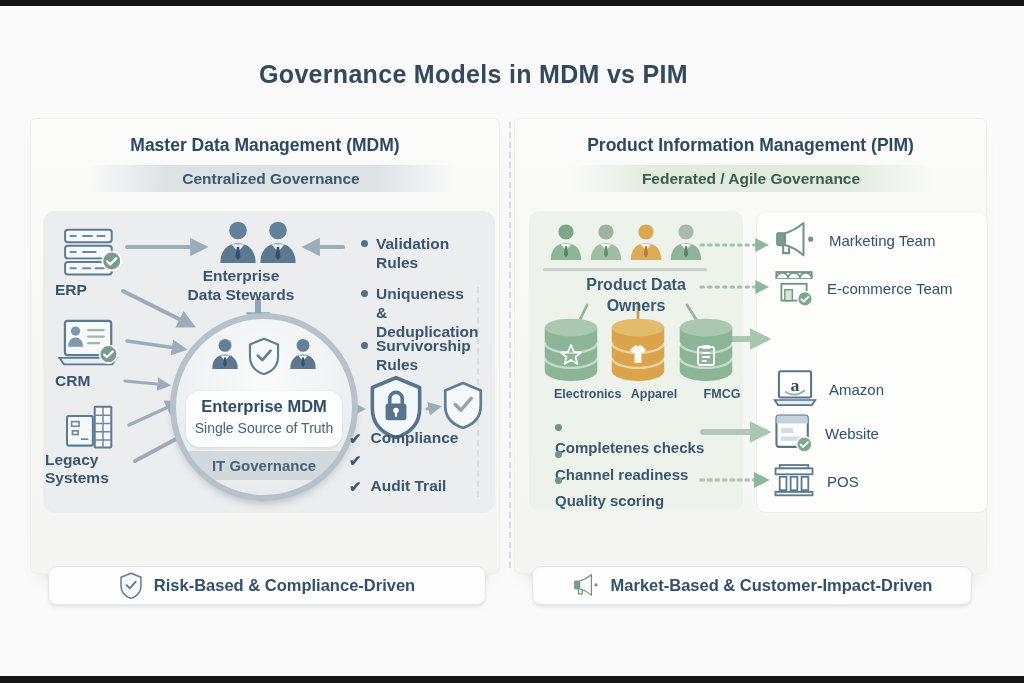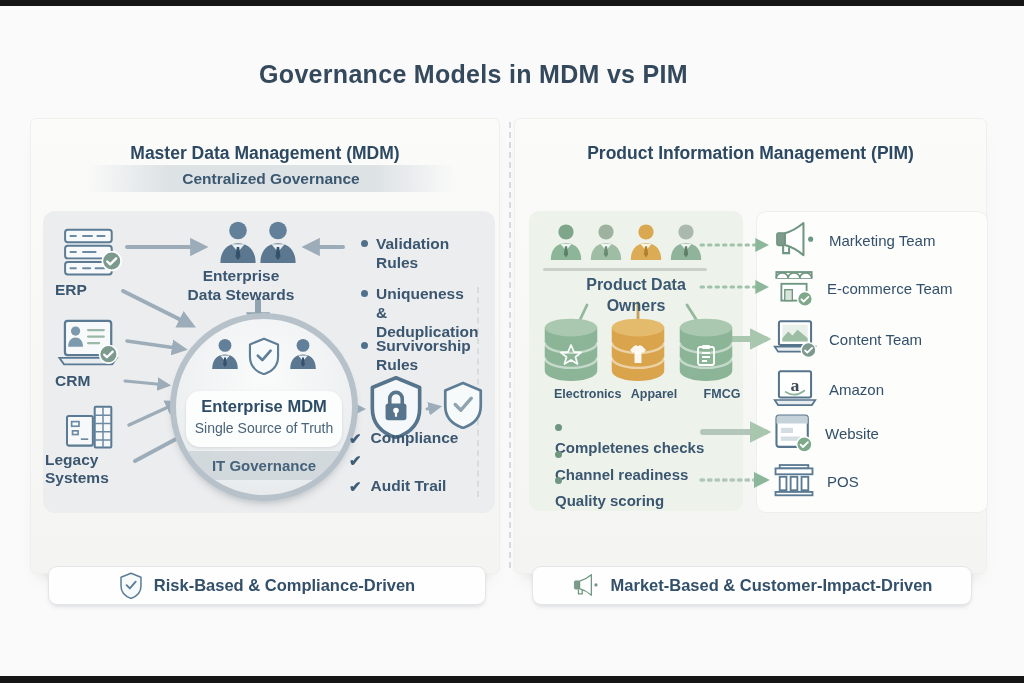--- a/index.html
+++ b/index.html
@@ -10,21 +10,21 @@
 
   .page-title{position:absolute;top:60px;left:0;width:947px;text-align:center;margin:0;
     font-size:25px;font-weight:700;color:#34495c;letter-spacing:.3px;}
 
   .panel{position:absolute;top:118px;height:454px;border:1px solid #efefec;border-radius:6px;
     background:linear-gradient(#fbfbfa,#f4f5f3);box-shadow:0 12px 16px -12px rgba(110,120,125,.35);}
   .panel.mdm{left:30px;width:468px}
   .panel.pim{left:514px;width:471px}
   .panel-divider{position:absolute;left:509px;top:122px;height:446px;border-left:2px dashed #d8dbde;}
 
-  .panel-title{position:absolute;top:16px;left:0;right:0;margin:8px;text-align:center;
+  .panel-title{position:absolute;top:16px;left:0;right:0;margin:0;text-align:center;
     font-size:17.5px;font-weight:700;color:#2c4961;}
   .band{position:absolute;top:46px;height:27px;display:flex;align-items:center;justify-content:center;
     font-size:15.5px;font-weight:600;}
   .band.gray{left:55px;width:370px;color:#3c5870;
     background:linear-gradient(90deg,rgba(222,227,230,0),#dde2e5 22%,#dde2e5 78%,rgba(222,227,230,0));}
   .band.green{left:56px;width:360px;color:#3d5c50;
     background:linear-gradient(90deg,rgba(226,235,223,0),#e2ebdf 22%,#e2ebdf 78%,rgba(226,235,223,0));}
 
   .inner-gray{position:absolute;left:12px;top:92px;width:452px;height:302px;background:#ecedee;
     border-radius:12px;z-index:0;}
@@ -326,20 +326,23 @@
     <div class="badge">
       <svg width="24" height="27" viewBox="0 0 40 46">
           <use href="#shieldCheck"></use>
         </svg>
       <span>Risk-Based &amp; Compliance-Driven</span>
     </div>
   </section>
 
   <section class="panel pim">
     <h2 class="panel-title">Product Information Management (PIM)</h2>
+    <div class="band green">
+      <span>Federated / Agile Governance</span>
+    </div>
 
     <div class="inner-green"></div>
     <div class="inner-white"></div>
 
     <svg class="arrows" viewBox="0 0 471 454">
       <defs>
         <marker id="mGreen" viewBox="0 0 10 10" refX="7" refY="5" markerWidth="4.6" markerHeight="4.6" orient="auto-start-reverse">
           <path d="M0,0 L10,5 L0,10 Z" fill="#8db79a"></path>
         </marker>
         <marker id="mPale" viewBox="0 0 10 10" refX="7" refY="5" markerWidth="3.6" markerHeight="3.6" orient="auto-start-reverse">
@@ -426,26 +429,20 @@
           <use href="#megaphone"></use>
         </svg>
       <span class="lbl">Marketing Team</span>
     </div>
     <div class="chan-row" style="top:147px">
       <svg class="ic" width="42" height="40" viewBox="0 0 50 46">
           <use href="#store"></use>
         </svg>
       <span class="lbl">E-commerce Team</span>
     </div>
-    <div class="chan-row" style="top:198px">
-      <svg class="ic" width="44" height="40" viewBox="0 0 52 46">
-          <use href="#contentLaptop"></use>
-        </svg>
-      <span class="lbl">Content Team</span>
-    </div>
     <div class="chan-row" style="top:248px">
       <svg class="ic" width="44" height="40" viewBox="0 0 52 46">
           <use href="#amazonLaptop"></use>
         </svg>
       <span class="lbl">Amazon</span>
     </div>
     <div class="chan-row" style="top:292px">
       <svg class="ic" width="40" height="40" viewBox="0 0 46 46">
           <use href="#browser"></use>
         </svg>

